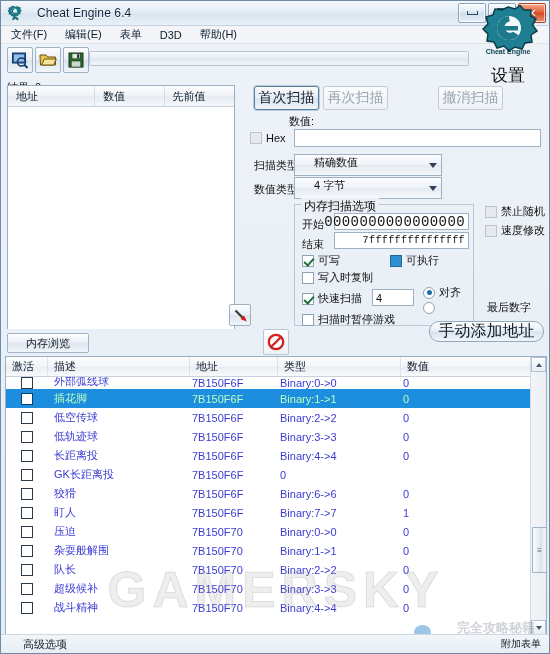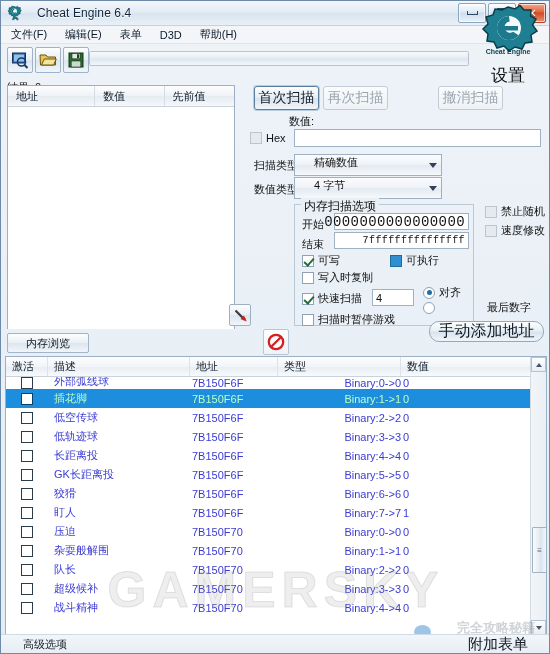--- a/index.html
+++ b/index.html
@@ -185,21 +185,21 @@
   .ch.c-val{width:130px;border-right:none;}
   .ct-rows{position:relative;height:242px;overflow:hidden;}
   .ct-row{
     display:flex;height:19px;align-items:center;box-sizing:border-box;
   }
   .ct-row.sel{background:#1d8dde;}
   .cell{font-size:11px;box-sizing:border-box;white-space:nowrap;overflow:hidden;}
   .cell.c-act{width:42px;display:flex;align-items:center;justify-content:center;}
   .cell.c-desc{width:142px;padding-left:6px;}
   .cell.c-addr{width:88px;padding-left:2px;}
-  .cell.c-type{width:123px;padding-left:2px;text-align:right;}
+  .cell.c-type{width:123px;padding-left:2px;}
   .cell.c-val{width:130px;padding-left:2px;}
   .actbox{width:12px;height:12px;border:1px solid #2c3b4a;background:#fff;box-sizing:border-box;}
   .ct-row.sel .actbox{border-color:#0c3f67;}
   .blue{color:#3b3bd4;}
   .selfg{color:#b9ffc0;}
   .scroll-v{
     position:absolute;right:0;top:0;width:15px;height:100%;
     background:linear-gradient(90deg,#f2f5f8,#eaeff4);
     border-left:1px solid #d2dae2;
   }
@@ -224,21 +224,21 @@
     font-size:16px;color:#0e1a26;display:flex;align-items:center;justify-content:center;
   }
   
   .statusbar{
     position:absolute;left:0;bottom:0;width:100%;height:18px;
     background:linear-gradient(#f2f6fa,#e6edf4);
     border-top:1px solid #cfd9e3;
     display:flex;align-items:center;
   }
   .status-left{font-size:11px;color:#101820;margin-left:22px;}
-  .status-right{font-size:15px;color:#101820;position:absolute;right:21px;}
+  .status-right{font-size:10px;color:#101820;position:absolute;right:8px;}
 
   
   .wm{
     position:absolute;left:0;top:0;width:100%;height:100%;
     pointer-events:none;
   }
   .wm-text{
     position:absolute;left:60px;top:560px;width:430px;text-align:center;
     font-size:50px;font-weight:bold;letter-spacing:6px;
     color:rgba(150,150,150,0.16);
@@ -483,21 +483,20 @@
           <div class="cell c-addr blue">7B150F6F</div>
           <div class="cell c-type blue">Binary:4-&gt;4</div>
           <div class="cell c-val blue">0</div>
         </div>
         <div class="ct-row">
           <div class="cell c-act">
             <span class="actbox"></span>
           </div>
           <div class="cell c-desc blue">GK长距离投</div>
           <div class="cell c-addr blue">7B150F6F</div>
-          <div class="cell c-type blue">Binary:5-&gt;5</div>
           <div class="cell c-val blue">0</div>
         </div>
         <div class="ct-row">
           <div class="cell c-act">
             <span class="actbox"></span>
           </div>
           <div class="cell c-desc blue">狡猾</div>
           <div class="cell c-addr blue">7B150F6F</div>
           <div class="cell c-type blue">Binary:6-&gt;6</div>
           <div class="cell c-val blue">0</div>

